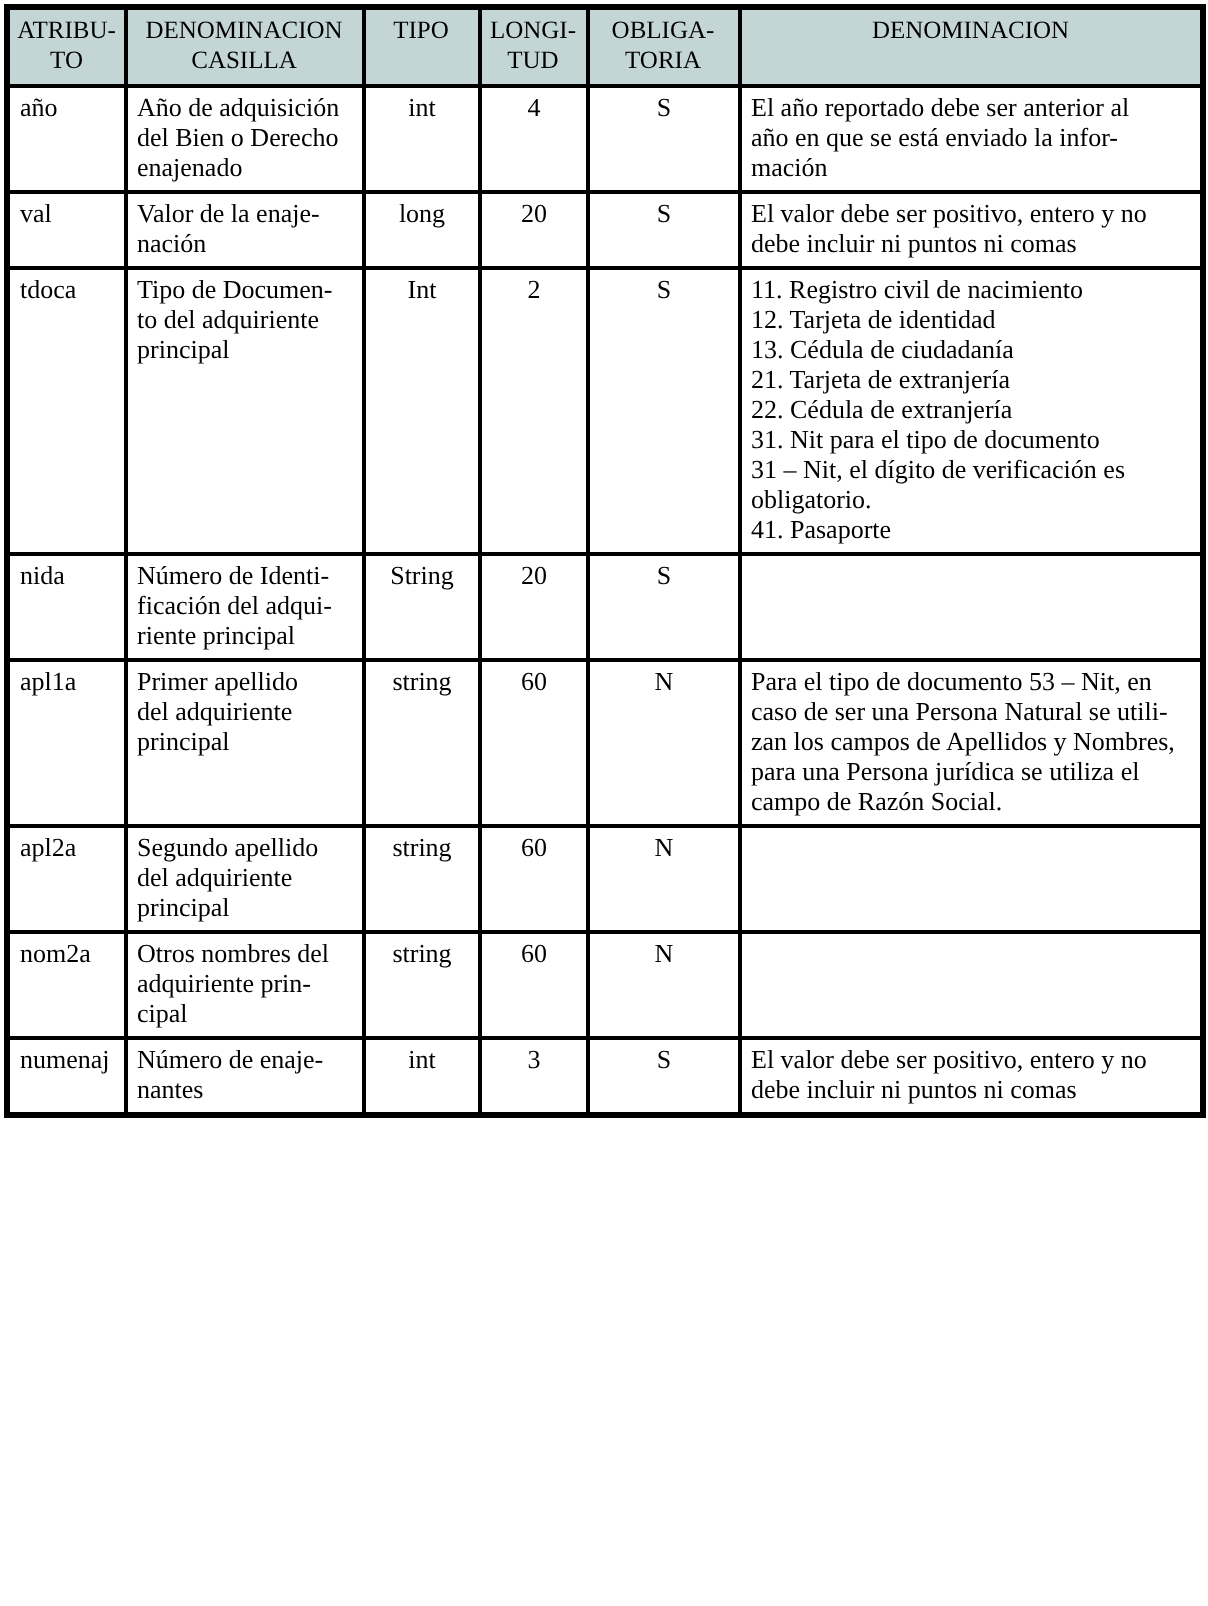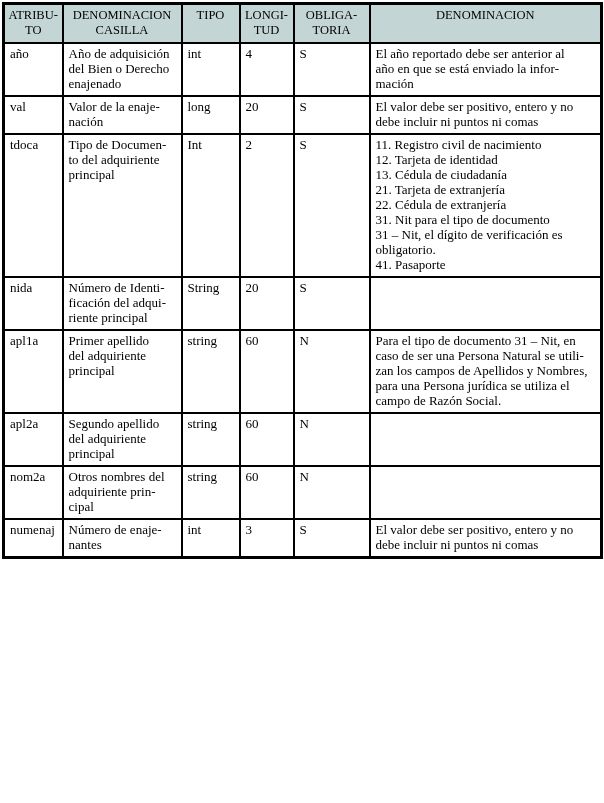--- a/index.html
+++ b/index.html
@@ -34,21 +34,21 @@
   }
   table.spec th {
     background: #c4d5d5;
     font-weight: normal;
     text-align: center;
     font-size: 12.5px;
     line-height: 15px;
     padding: 3px 2px 4px 2px;
     white-space: pre-line;
   }
-  td.center { text-align: left; padding-left: 2px; padding-right: 2px; }
+  td.center { text-align: center; padding-left: 2px; padding-right: 2px; }
   col.c-atributo      { width: 59px; }
   col.c-denominacion  { width: 119px; }
   col.c-tipo          { width: 58px; }
   col.c-longitud      { width: 54px; }
   col.c-obligatoria   { width: 76px; }
   col.c-observaciones { width: 232px; }
 </style>
 </head>
 <body>
 
@@ -128,21 +128,21 @@
         <td></td>
       </tr>
       <tr>
         <td>apl1a</td>
         <td>Primer apellido
 del adquiriente
 principal</td>
         <td class="center">string</td>
         <td class="center">60</td>
         <td class="center">N</td>
-        <td>Para el tipo de documento 31 – Nit, en
+        <td>Para el tipo de documento 53 – Nit, en
 caso de ser una Persona Natural se utili-
 zan los campos de Apellidos y Nombres,
 para una Persona jurídica se utiliza el
 campo de Razón Social.</td>
       </tr>
       <tr>
         <td>apl2a</td>
         <td>Segundo apellido
 del adquiriente
 principal</td>

